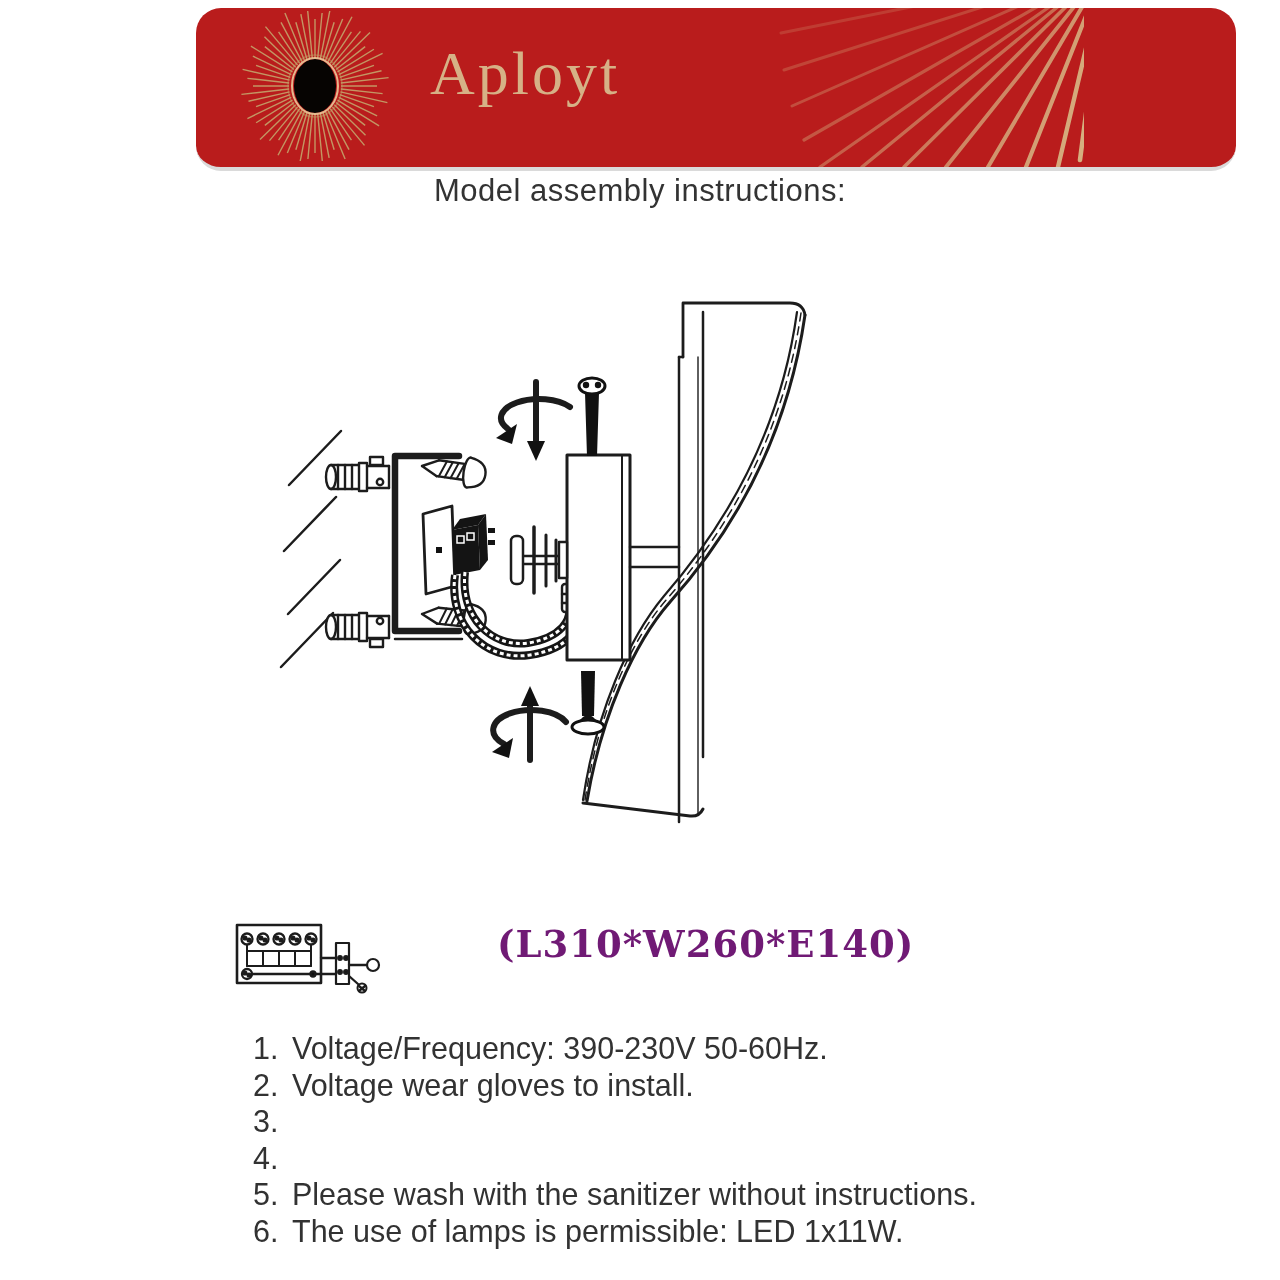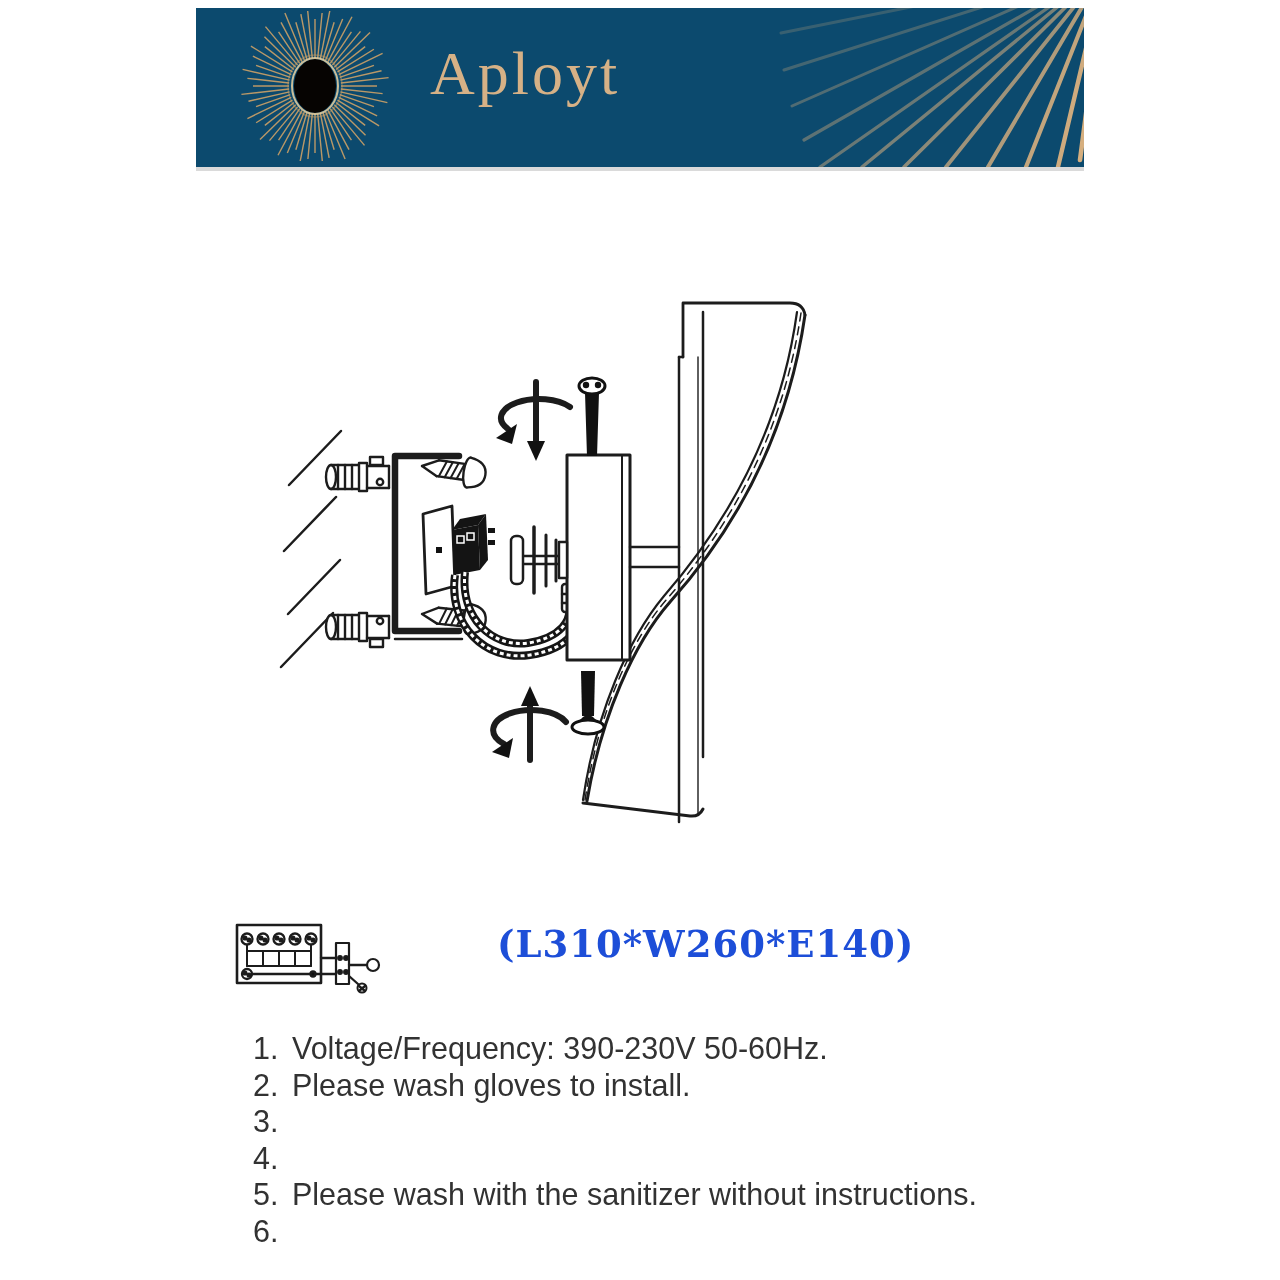--- a/index.html
+++ b/index.html
@@ -3,43 +3,43 @@
 <meta charset="utf-8">
 <style>
   html,body{margin:0;padding:0;}
   body{
     width:1280px;height:1280px;position:relative;overflow:hidden;
     background:#ffffff;font-family:"Liberation Sans",sans-serif;
   }
   .sheet{position:absolute;inset:0;}
   
   .banner{
-    position:absolute;left:196px;top:8px;width:888px;height:159px;
-    background:#0c4a6e;border-bottom:4px solid #dadada;overflow:hidden;
+    position:absolute;left:196px;top:8px;width:1040px;height:159px;
+    background:#b91c1c;border-bottom:4px solid #dadada;overflow:hidden;border-radius:25px;
   }
   .banner svg{position:absolute;}
   #banner-rays{left:0;top:0;}
   #sunburst{left:44px;top:3px;}
   .brand{
     position:absolute;left:234px;top:34px;
     font-family:"Liberation Serif",serif;font-size:62px;font-weight:400;
     color:#d6b186;letter-spacing:3px;line-height:62px;
   }
   
   .title-block{
     position:absolute;left:0;top:172px;width:100%;text-align:center;
     color:#333333;font-size:31px;line-height:38px;letter-spacing:0.5px;
   }
   
   #assembly{position:absolute;left:250px;top:280px;}
   #wiring{position:absolute;left:225px;top:915px;}
   .dims{
     position:absolute;left:497px;top:922px;
     font-family:"DejaVu Serif",serif;font-weight:bold;font-size:37px;
-    color:#1d4ed8;letter-spacing:1px;white-space:nowrap;
+    color:#701a75;letter-spacing:1px;white-space:nowrap;
   }
   
   .list{position:absolute;left:253px;top:1030px;color:#323232;font-size:30.5px;}
   .row{display:flex;line-height:36.6px;}
   .num{width:39px;flex:0 0 39px;}
   .txt{white-space:nowrap;}
   svg .ln{stroke:#1c1c1c;fill:none;stroke-linecap:round;stroke-linejoin:round;}
   svg .fillw{fill:#ffffff;}
   svg .filld{fill:#141414;stroke:none;}
 </style>
@@ -127,20 +127,21 @@
           <line x1="100.8575692795751" y1="72.0648407514443" x2="148.59462025725222" y2="66.64608521564914" stroke="#c49d67" stroke-width="1.4" opacity="0.95"></line>
         </g>
       <ellipse cx="75" cy="75" rx="21" ry="27" fill="#060402"></ellipse>
       <ellipse cx="75" cy="75" rx="23" ry="28" fill="none" stroke="#ecd2a0" stroke-width="2" opacity="0.85"></ellipse>
       <ellipse cx="75" cy="75" rx="27" ry="31" fill="none" stroke="#c49d67" stroke-width="1.5" opacity="0.45"></ellipse>
     </svg>
     <div class="brand">Aployt</div>
   </div>
 
   <div class="title-block">
+    <div>Model assembly instructions:</div>
   </div>
 
   <svg id="assembly" width="580" height="570" viewBox="250 280 580 570">
 
     <g class="ln" stroke-width="2.5">
       <line x1="289" y1="485" x2="341" y2="431"></line>
       <line x1="284" y1="551" x2="336" y2="497"></line>
       <line x1="288" y1="614" x2="340" y2="560"></line>
       <line x1="281" y1="667" x2="333" y2="613"></line>
     </g>
@@ -330,30 +331,31 @@
 
   <div class="dims">(L310*W260*E140)</div>
 
   <div class="list">
     <div class="row">
       <span class="num">1.</span>
       <span class="txt">Voltage/Frequency: 390-230V 50-60Hz.</span>
     </div>
     <div class="row">
       <span class="num">2.</span>
-      <span class="txt">Please wash gloves to install.</span>
+      <span class="txt">Voltage wear gloves to install.</span>
     </div>
     <div class="row">
       <span class="num">3.</span>
     </div>
     <div class="row">
       <span class="num">4.</span>
     </div>
     <div class="row">
       <span class="num">5.</span>
       <span class="txt">Please wash with the sanitizer without instructions.</span>
     </div>
     <div class="row">
       <span class="num">6.</span>
+      <span class="txt">The use of lamps is permissible: LED 1x11W.</span>
     </div>
   </div>
 
 </div>
 
 </body></html>

